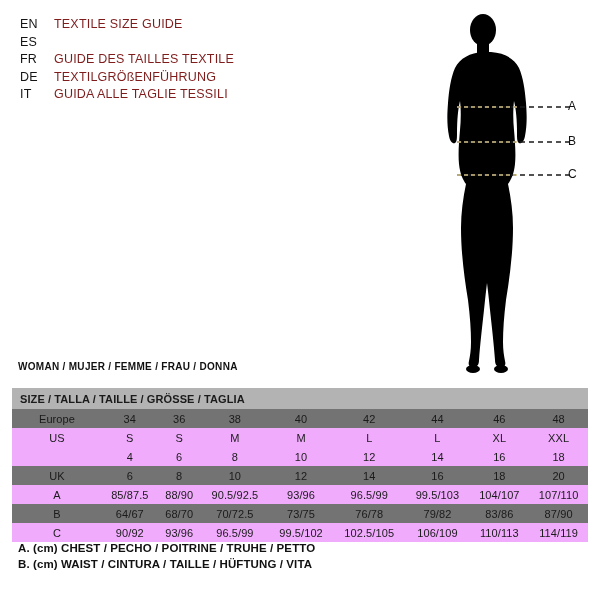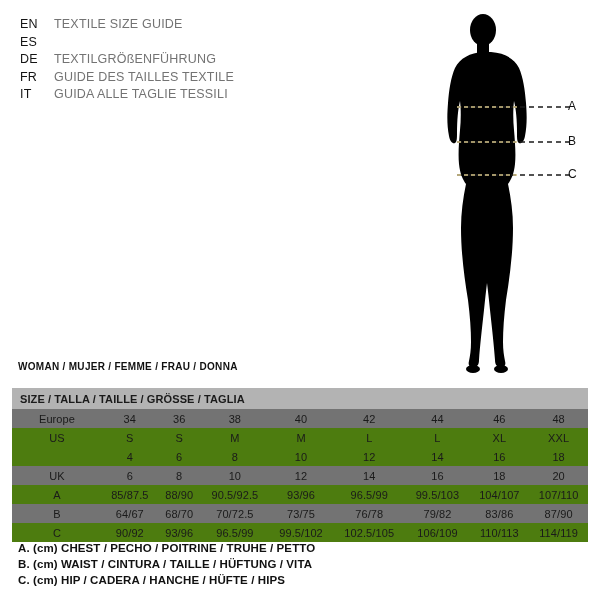--- a/index.html
+++ b/index.html
@@ -34,21 +34,21 @@
     font-size: 12.5px;
     line-height: 17.5px;
     letter-spacing: 0.2px;
   }
   .lang-code {
     width: 34px;
     flex: 0 0 34px;
     color: #141414;
   }
   .lang-text {
-    color: #737373;
+    color: #7f1d1d;
     white-space: nowrap;
   }
 
   
   .figure-wrap {
     position: absolute;
     left: 400px;
     top: 8px;
     width: 195px;
     height: 370px;
@@ -98,21 +98,21 @@
   }
   tr.head-row td {
     background: #b3b3b3;
     font-weight: bold;
     text-align: left;
     padding-left: 8px;
     font-size: 11px;
     height: 17px;
   }
   tr.band td {
-    background: #4d7c0f;
+    background: #f0abfc;
   }
   tr.plain td {
     background: #737373;
   }
   td.rowlabel {
     text-align: left;
     padding-left: 8px;
     width: 86px;
   }
 
@@ -138,26 +138,26 @@
 
   <div class="lang-block">
     <div class="lang-row">
       <span class="lang-code">EN</span>
       <span class="lang-text">TEXTILE SIZE GUIDE</span>
     </div>
     <div class="lang-row">
       <span class="lang-code">ES</span>
     </div>
     <div class="lang-row">
+      <span class="lang-code">FR</span>
+      <span class="lang-text">GUIDE DES TAILLES TEXTILE</span>
+    </div>
+    <div class="lang-row">
       <span class="lang-code">DE</span>
       <span class="lang-text">TEXTILGRÖßENFÜHRUNG</span>
-    </div>
-    <div class="lang-row">
-      <span class="lang-code">FR</span>
-      <span class="lang-text">GUIDE DES TAILLES TEXTILE</span>
     </div>
     <div class="lang-row">
       <span class="lang-code">IT</span>
       <span class="lang-text">GUIDA ALLE TAGLIE TESSILI</span>
     </div>
   </div>
 
   <div class="figure-wrap">
     <svg class="figure-svg" width="195" height="370" viewBox="0 0 195 370">
       <g fill="#000000">
@@ -313,16 +313,15 @@
         <td>110/113</td>
         <td>114/119</td>
       </tr>
     </tbody>
       </table>
   </div>
 
   <div class="legend">
     <div>A. (cm) CHEST / PECHO / POITRINE / TRUHE / PETTO</div>
     <div>B. (cm) WAIST / CINTURA / TAILLE / HÜFTUNG / VITA</div>
-    <div>C. (cm) HIP / CADERA / HANCHE / HÜFTE / HIPS</div>
   </div>
 
 </div>
 
 </body></html>

